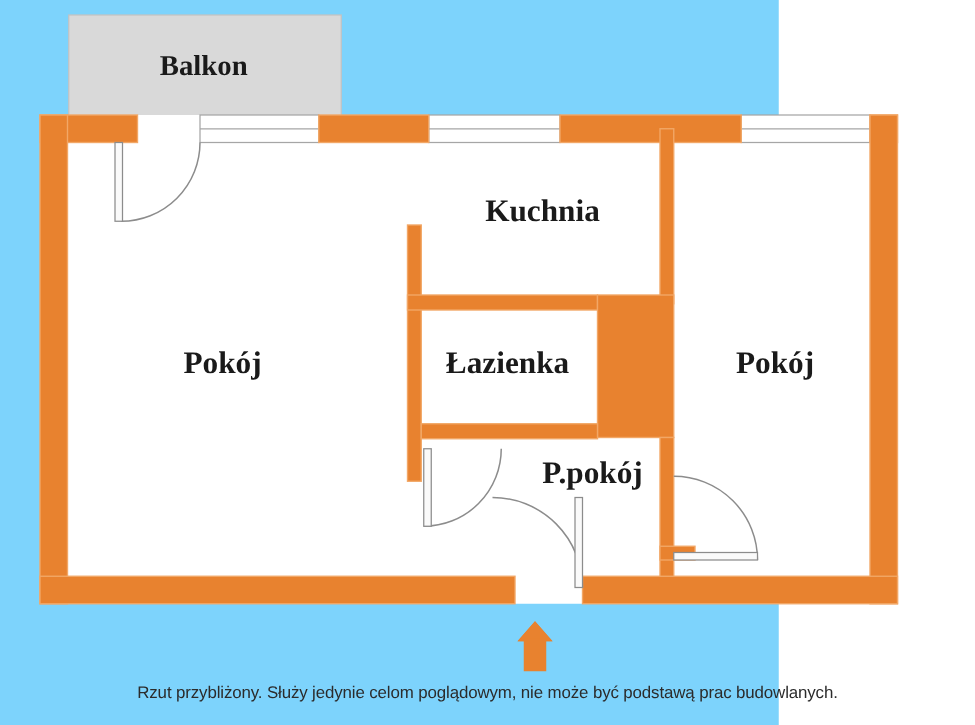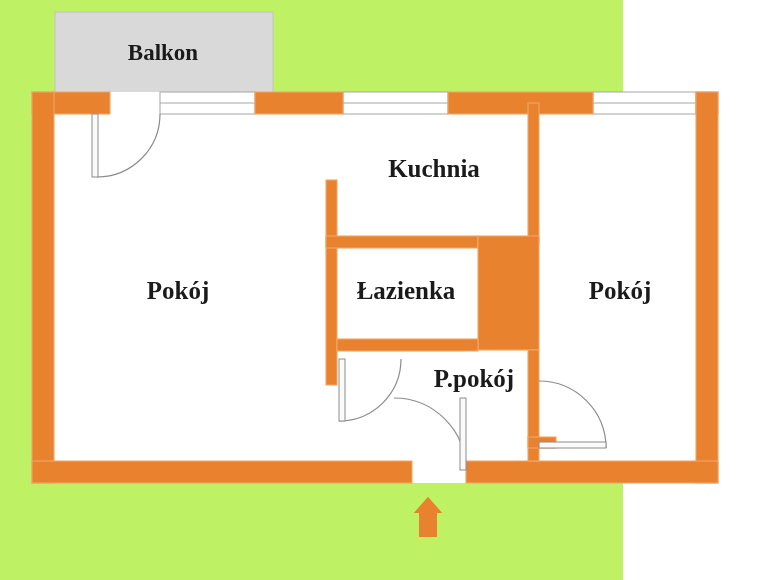--- a/index.html
+++ b/index.html
@@ -10,21 +10,21 @@
   body {
     width: 780px;
     height: 580px;
     font-family: "Liberation Sans", sans-serif;
     overflow: hidden;
   }
   #floorplan-page {
     position: relative;
     width: 623px;
     height: 580px;
-    background: #bef264;
+    background: #7dd3fc;
   }
   #plan-svg {
     position: absolute;
     left: 0;
     top: 0;
     width: 780px;
     height: 580px;
     display: block;
   }
   .room-label {
@@ -146,14 +146,15 @@
     <text class="room-label size-lg" x="434" y="171">Kuchnia</text>
 
     <text class="room-label size-lg" x="406" y="293">Łazienka</text>
 
     <text class="room-label size-lg" x="620" y="293">Pokój</text>
 
     <text class="room-label size-lg" x="474" y="381">P.pokój</text>
 
   </svg>
 
+  <div class="disclaimer">Rzut przybliżony. Służy jedynie celom poglądowym, nie może być podstawą prac budowlanych.</div>
 
 </div>
 
 </body></html>

